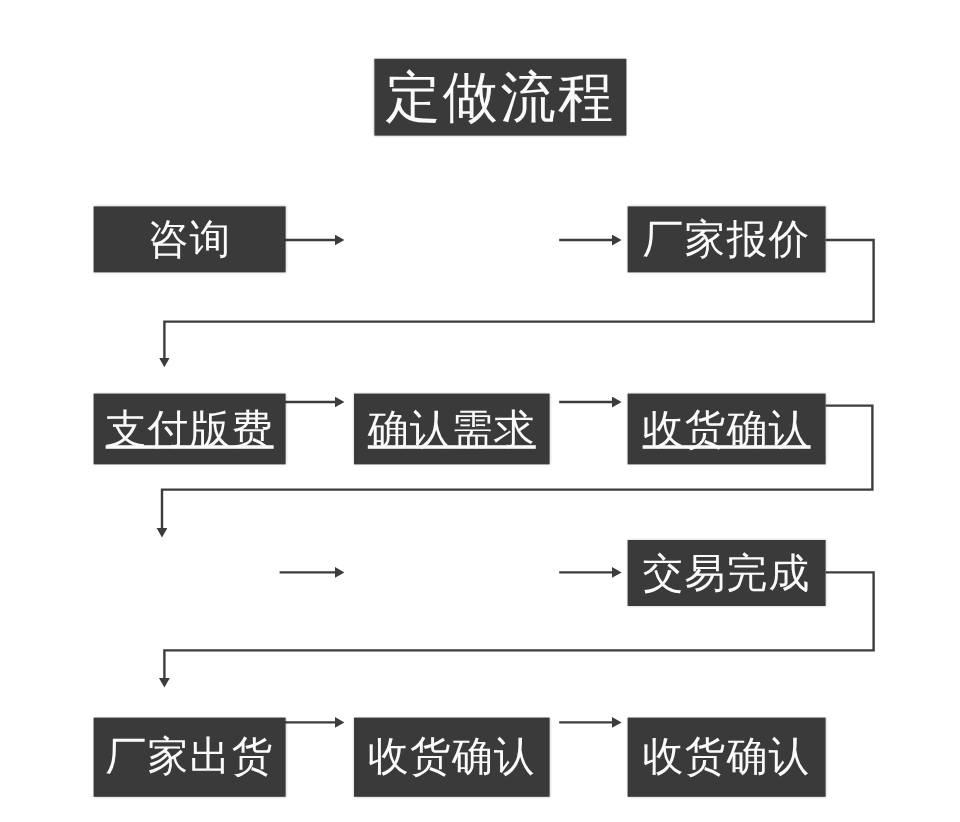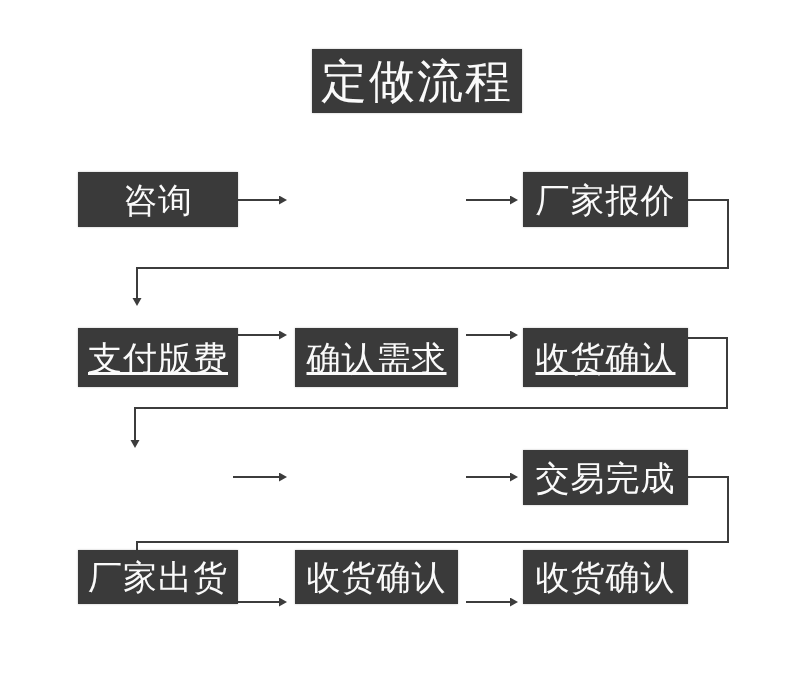--- a/index.html
+++ b/index.html
@@ -48,21 +48,21 @@
     white-space:nowrap;
     box-shadow:0 0 2px rgba(0,0,0,0.25);
   }
   
   .c1{left:67px;width:160px;margin-left:11px;}
   .c2{left:295px;width:163px;}
   .c3{left:523px;width:165px;}
   .r1{top:172px;height:55px;}
   .r2{top:328px;height:59px;text-decoration:underline;}
   .r3{top:450px;height:55px;}
-  .r4{top:550px;height:54px;}
+  .r4{top:598px;height:66px;}
 </style>
 </head>
 <body>
 
 <div class="canvas">
 
   <svg class="connector-layer" viewBox="0 0 800 685" xmlns="http://www.w3.org/2000/svg">
     <defs>
       <marker id="ah" markerWidth="10" markerHeight="10" refX="1" refY="4.5" orient="auto" markerUnits="userSpaceOnUse">
         <path class="arrowhead-fill" d="M0,0 L8,4.5 L0,9 Z"></path>

